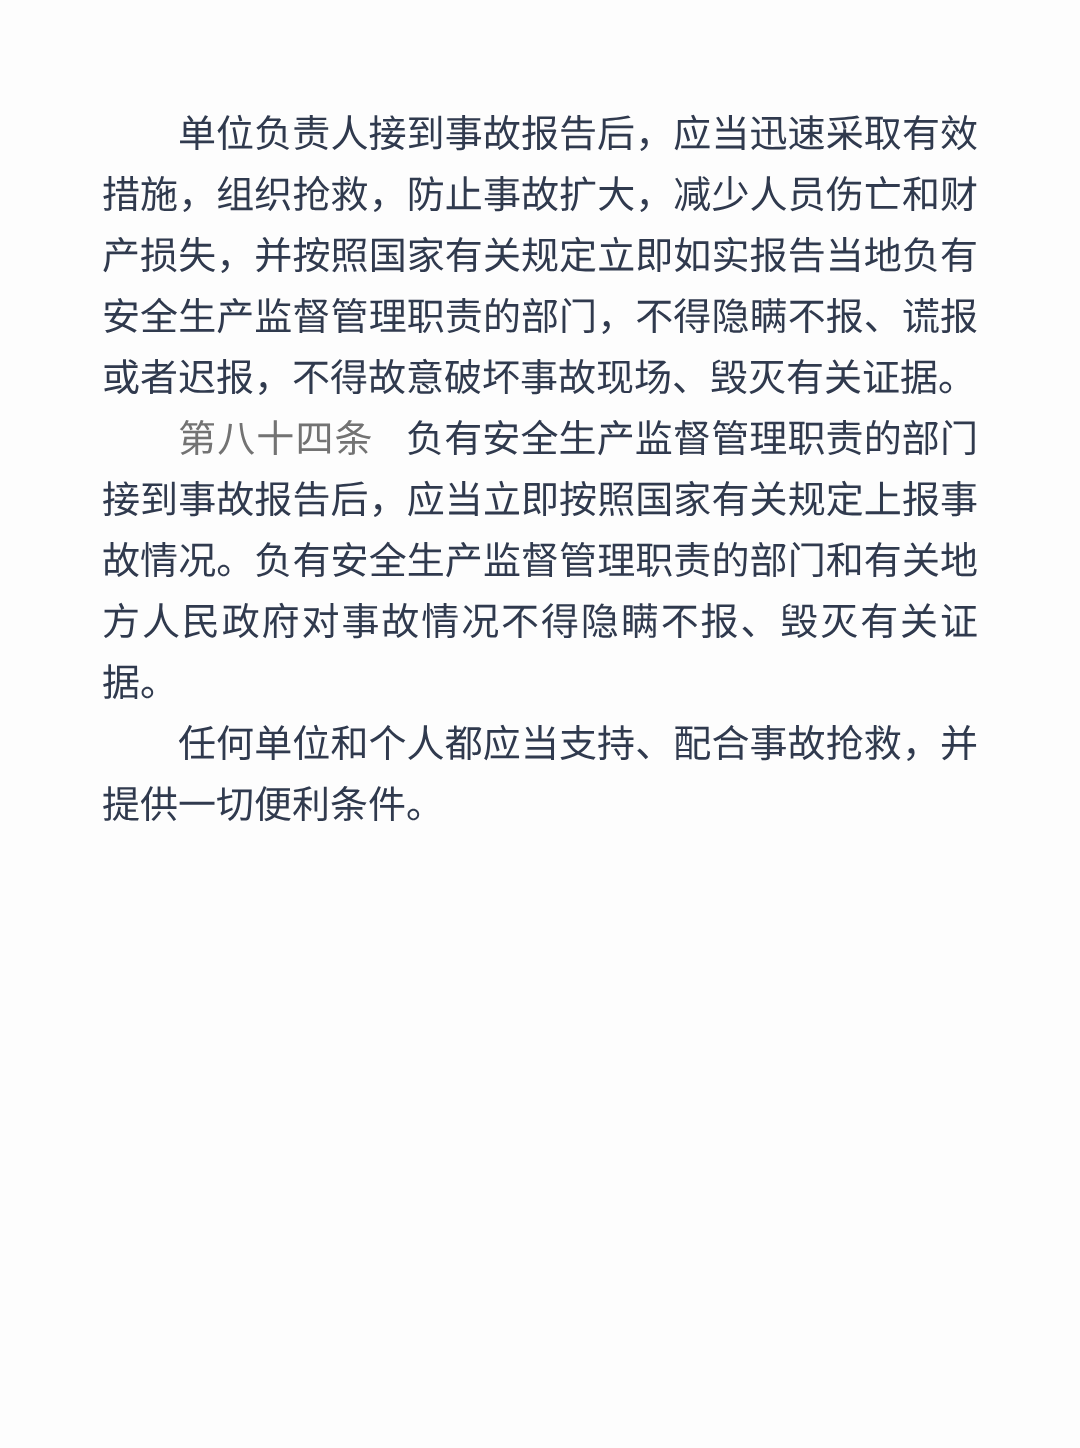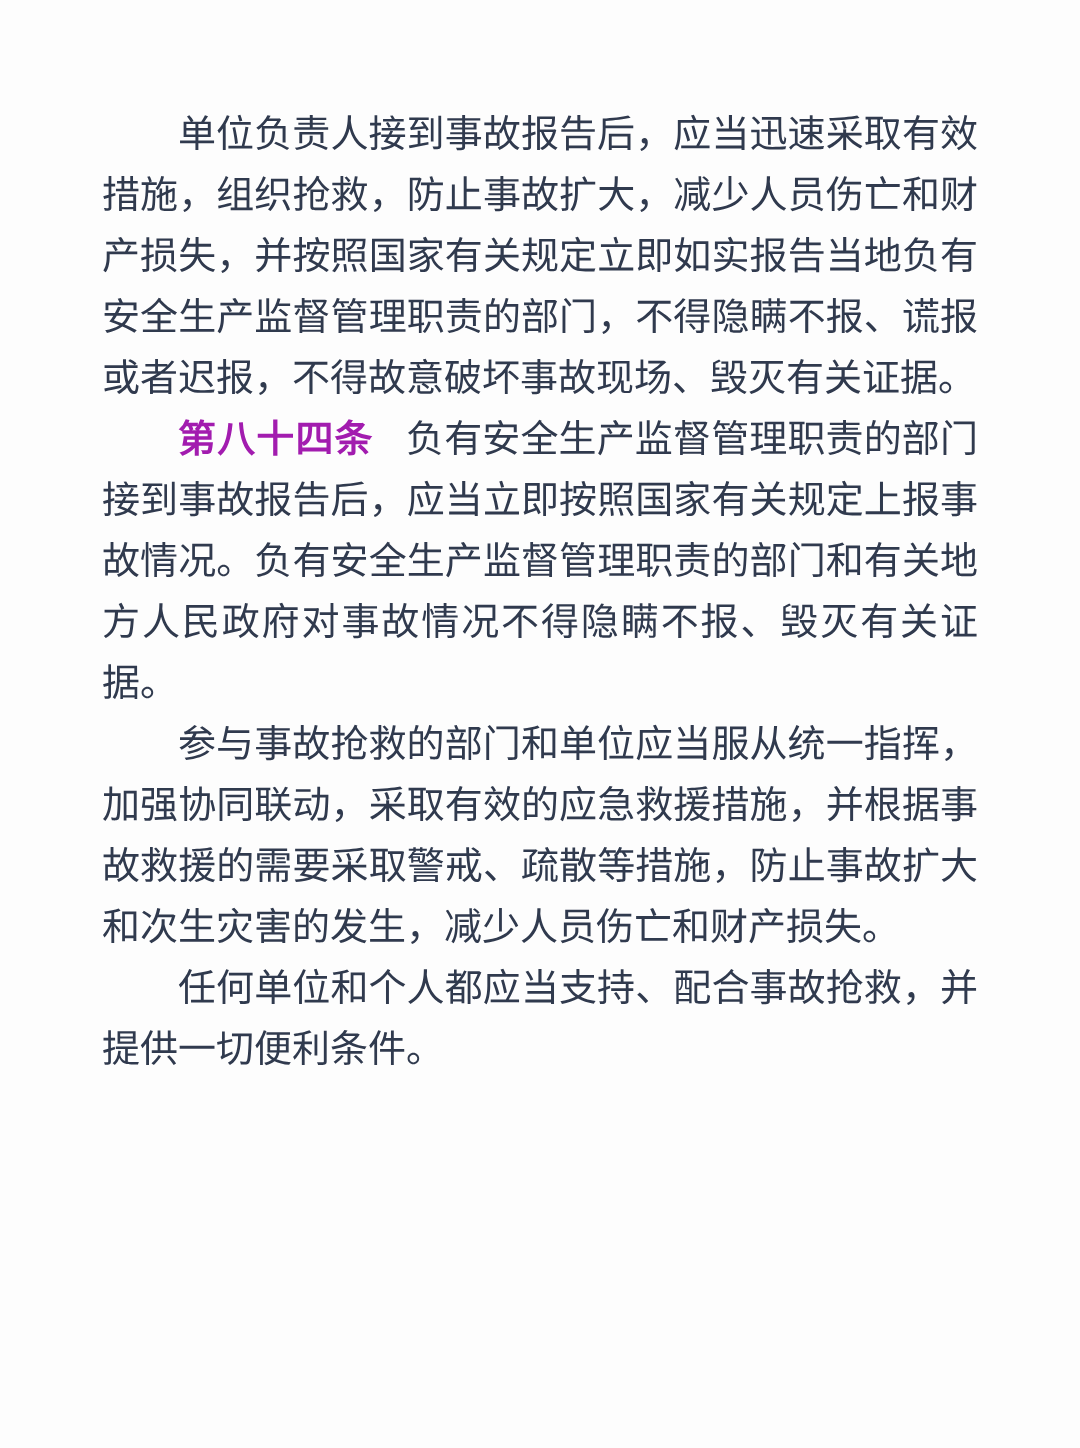--- a/index.html
+++ b/index.html
@@ -23,36 +23,35 @@
       color: #303a4e;
       text-align: justify;
     }
     .doc-body p {
       margin: 0;
       padding: 0;
       text-indent: 2em;
     }
     .article-label {
       font-family: "Liberation Sans", "DejaVu Sans", sans-serif;
-      font-weight: bold;
-      color: #a21caf;
+      font-weight: normal;
+      color: #737373;
       margin-right: 0.85em;
       letter-spacing: 1px;
     }
   </style>
 </head>
 <body>
 
 <div class="page">
   <div class="doc-body">
 
     <p><span>单位负责人接到事故报告后，应当迅速采取有效措施，组织抢救，防止事故扩大，减少人员伤亡和财产损失，并按照国家有关规定立即如实报告当地负有安全生产监督管理职责的部门，不得隐瞒不报、谎报或者迟报，不得故意破坏事故现场、毁灭有关证据。</span></p>
 
     <p><span class="article-label">第八十四条</span><span>负有安全生产监督管理职责的部门接到事故报告后，应当立即按照国家有关规定上报事故情况。负有安全生产监督管理职责的部门和有关地方人民政府对事故情况不得隐瞒不报、毁灭有关证据。</span></p>
 
 
-    <p><span>参与事故抢救的部门和单位应当服从统一指挥，加强协同联动，采取有效的应急救援措施，并根据事故救援的需要采取警戒、疏散等措施，防止事故扩大和次生灾害的发生，减少人员伤亡和财产损失。</span></p>
 
 
     <p><span>任何单位和个人都应当支持、配合事故抢救，并提供一切便利条件。</span></p>
 
   </div>
 </div>
 
 </body></html>

